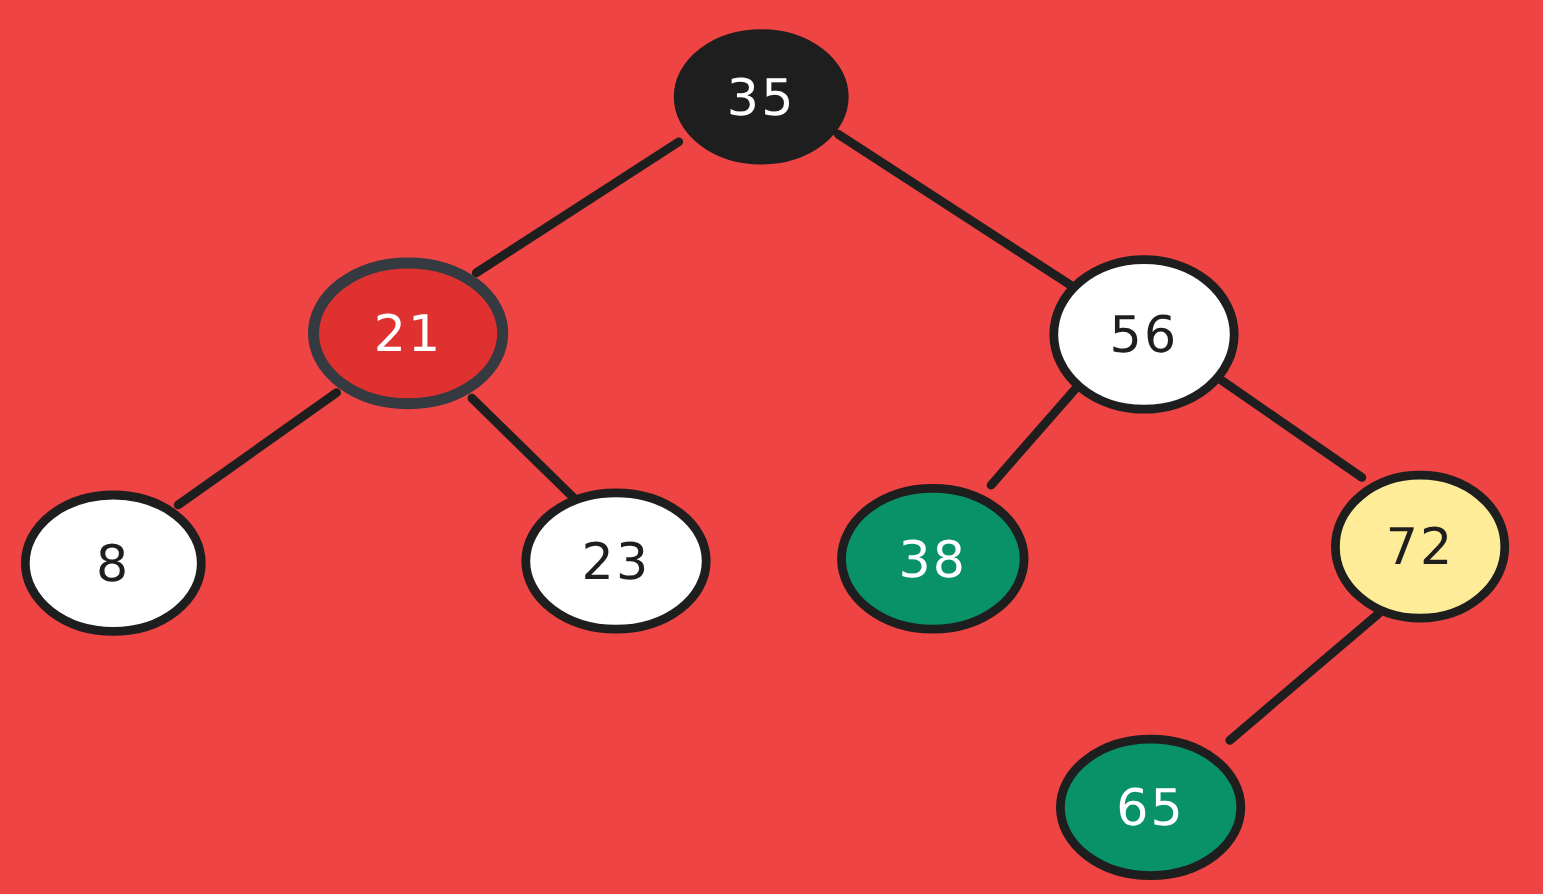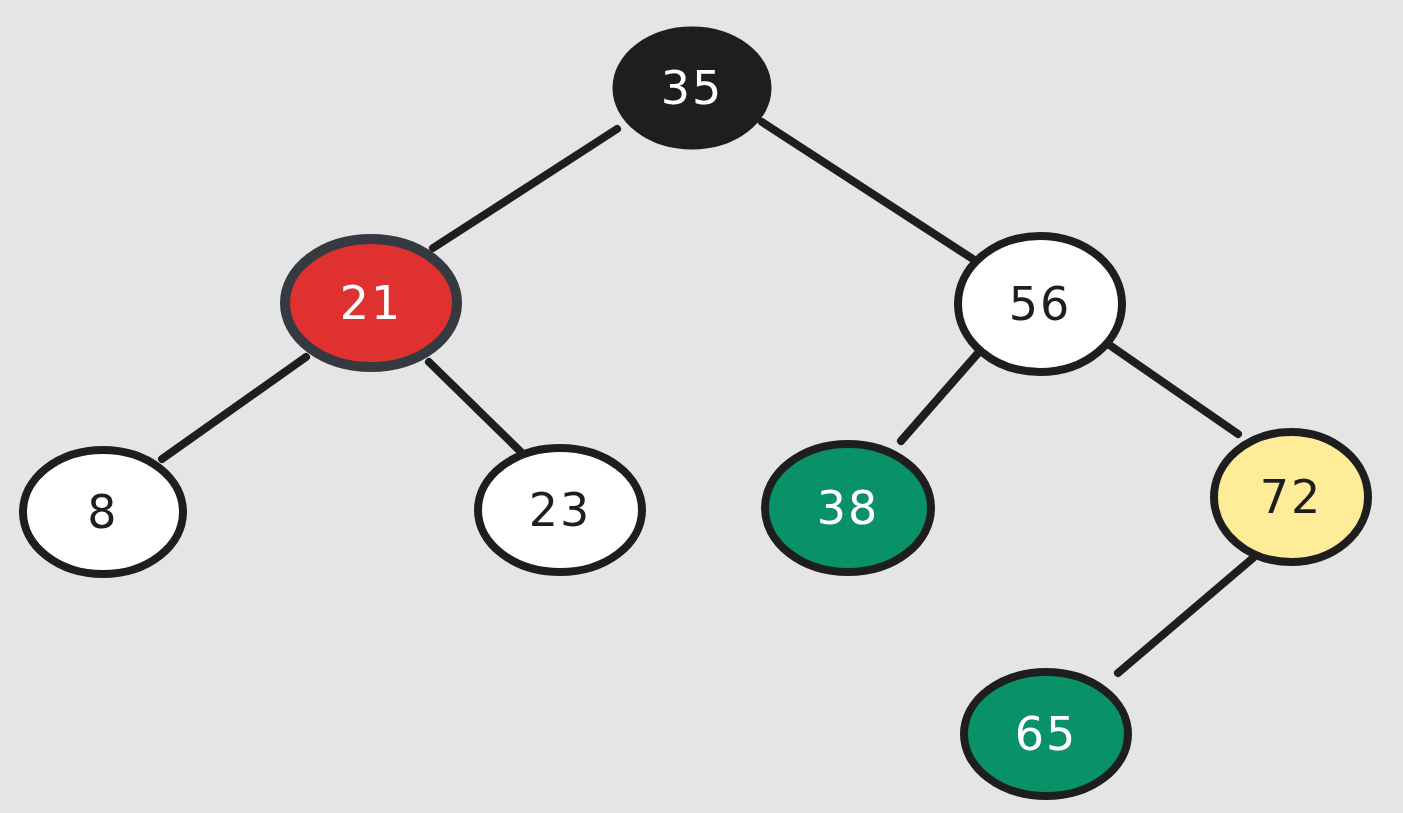--- a/index.html
+++ b/index.html
@@ -4,21 +4,21 @@
 <style>
   html, body {
     margin: 0;
     padding: 0;
     background: #ffffff;
   }
   .canvas-wrap {
     position: relative;
     width: 1403px;
     height: 813px;
-    background: #e5e5e5;
+    background: #ef4444;
     overflow: hidden;
     font-family: "DejaVu Sans", sans-serif;
   }
   svg.tree-svg {
     display: block;
     width: 1403px;
     height: 813px;
   }
   .edge-line {
     stroke-linecap: round;

